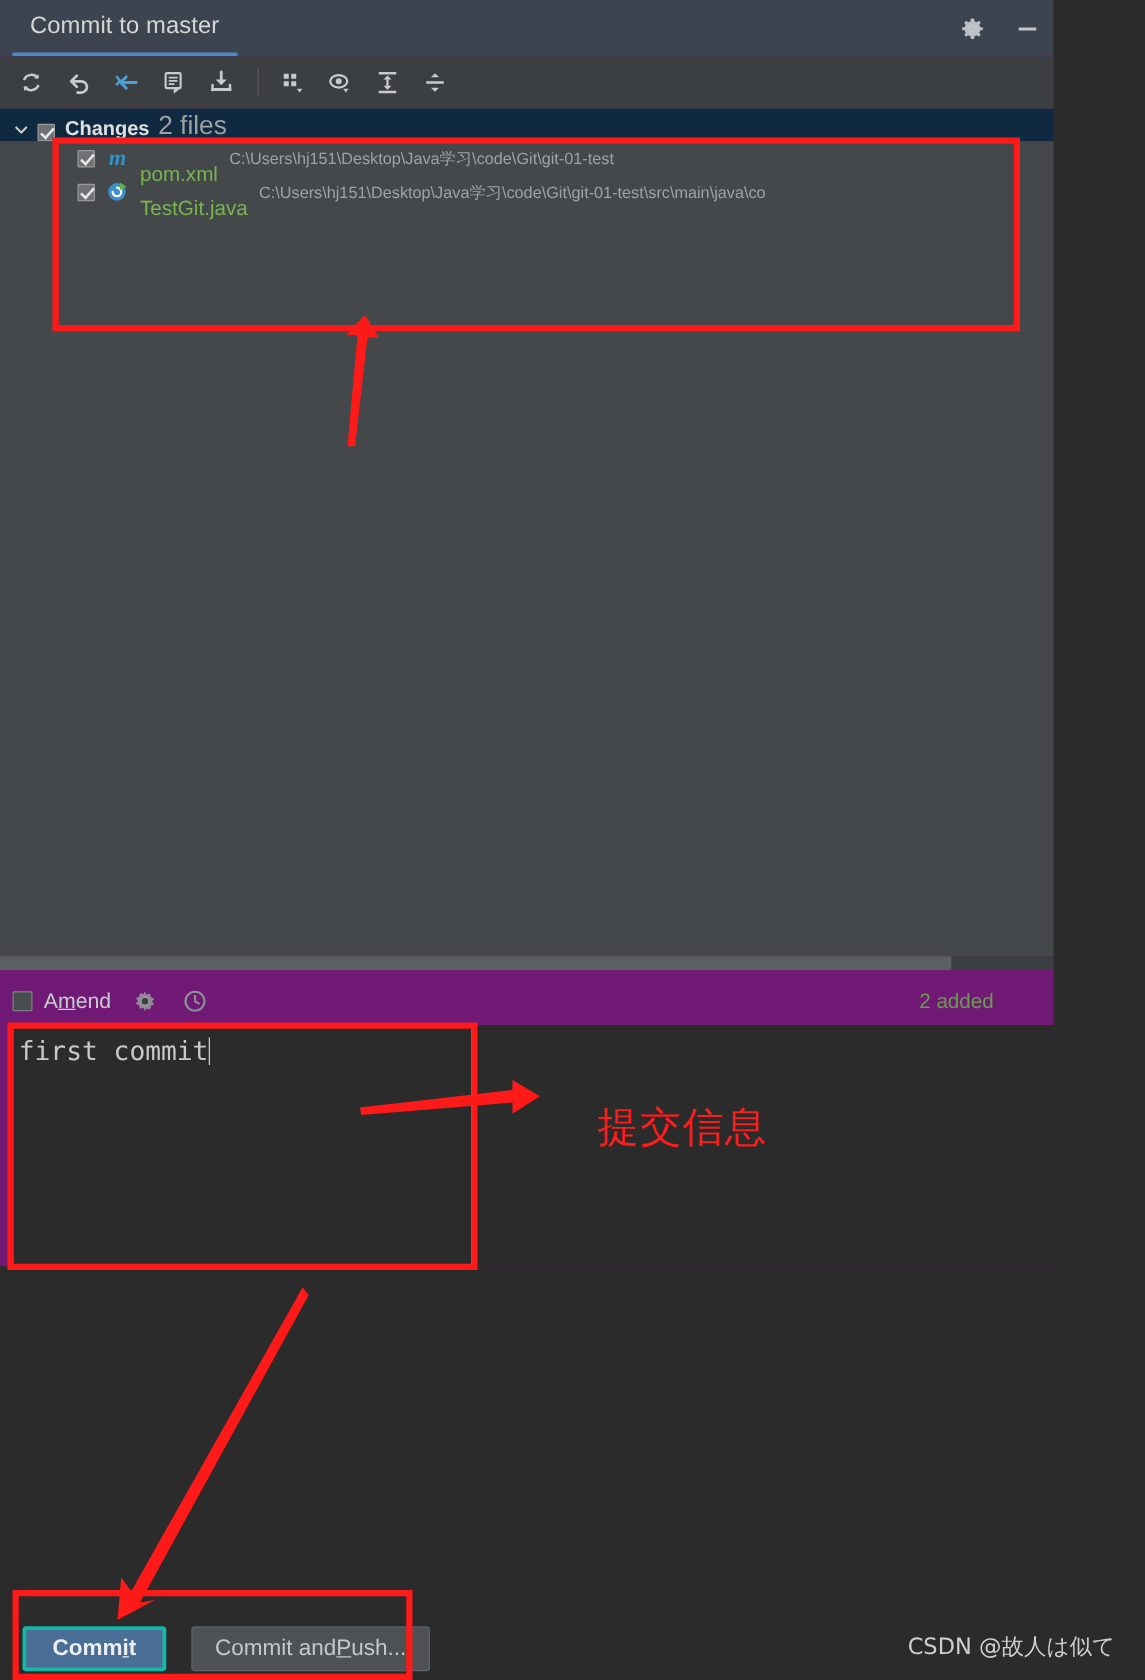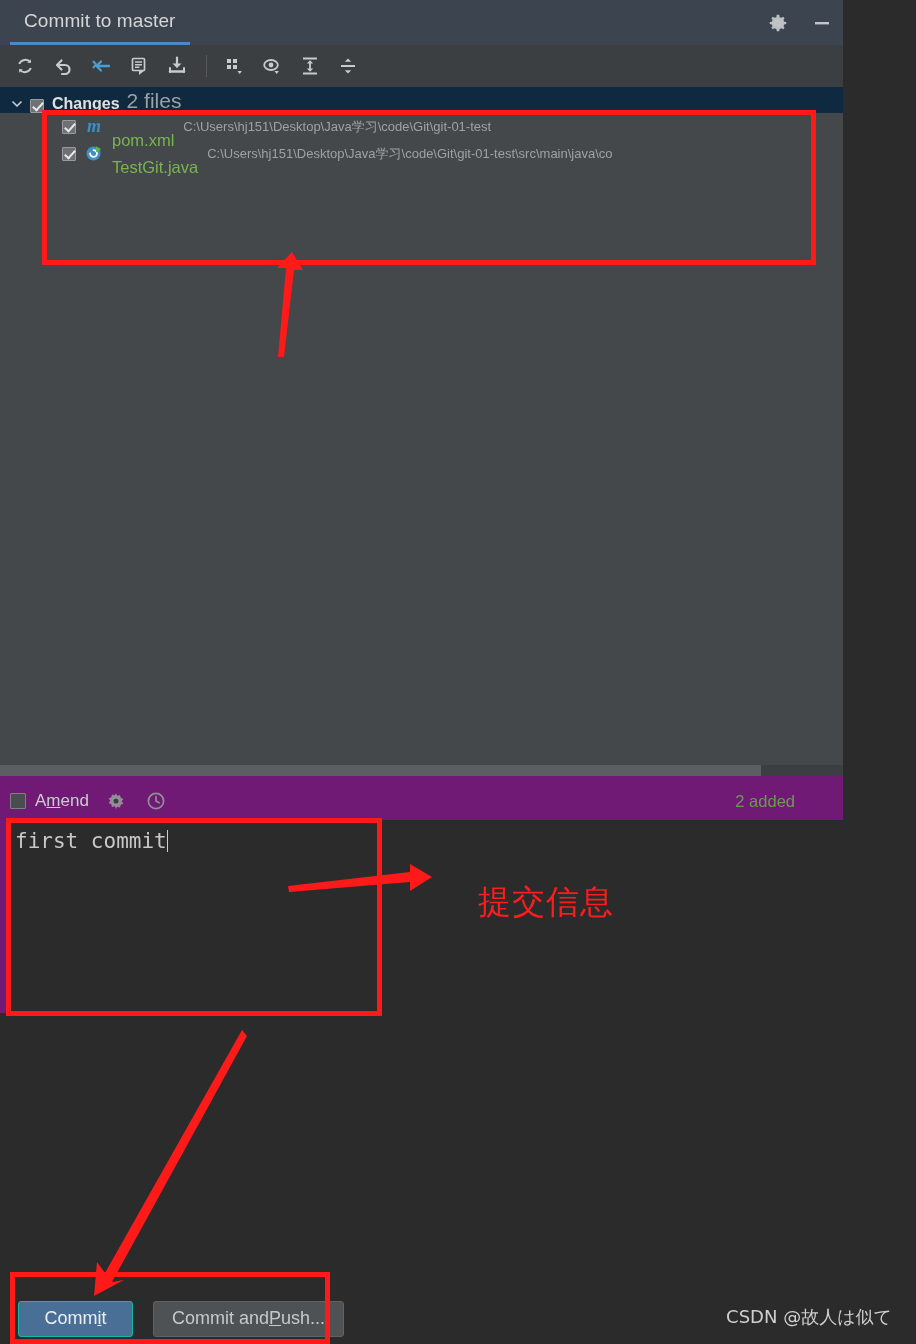--- a/index.html
+++ b/index.html
@@ -271,23 +271,23 @@
   .btn {
     height: 36px;
     display: flex; align-items: center; justify-content: center;
     font-size: 18px;
     box-sizing: border-box;
     border-radius: 3px;
     padding: 0 18px;
   }
   #btn-commit {
     background: #4a6f96;
-    border: 1px solid #14b8a6;
+    border: 3px solid #14b8a6;
     color: #eceff1;
-    font-weight: normal;
+    font-weight: bold;
     min-width: 115px;
     margin-left: 8px;
   }
   #btn-commit-push {
     background: #4e5254;
     border: 1px solid #5e6264;
     color: #c6c9cb;
     min-width: 188px;
     margin-left: 20px;
   }

